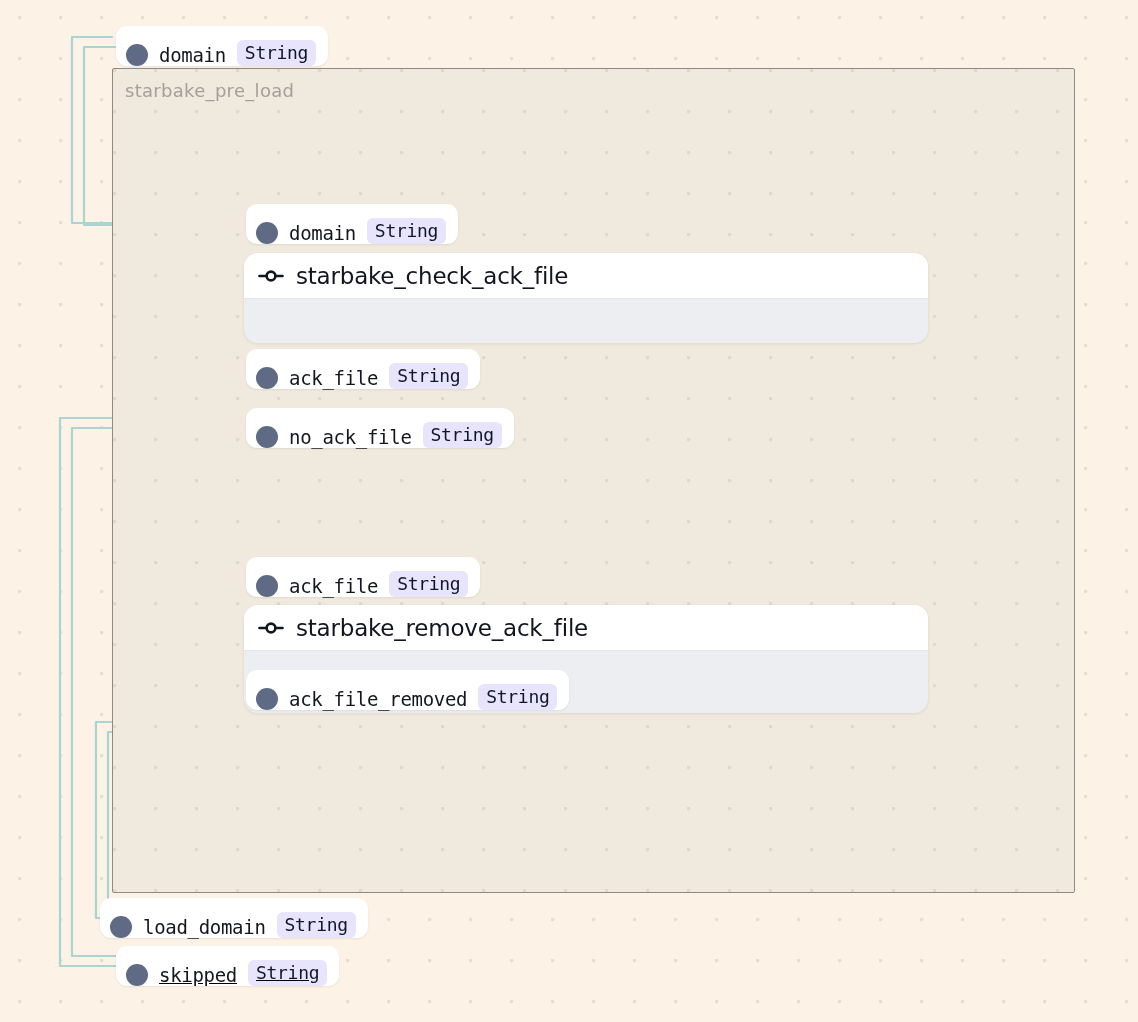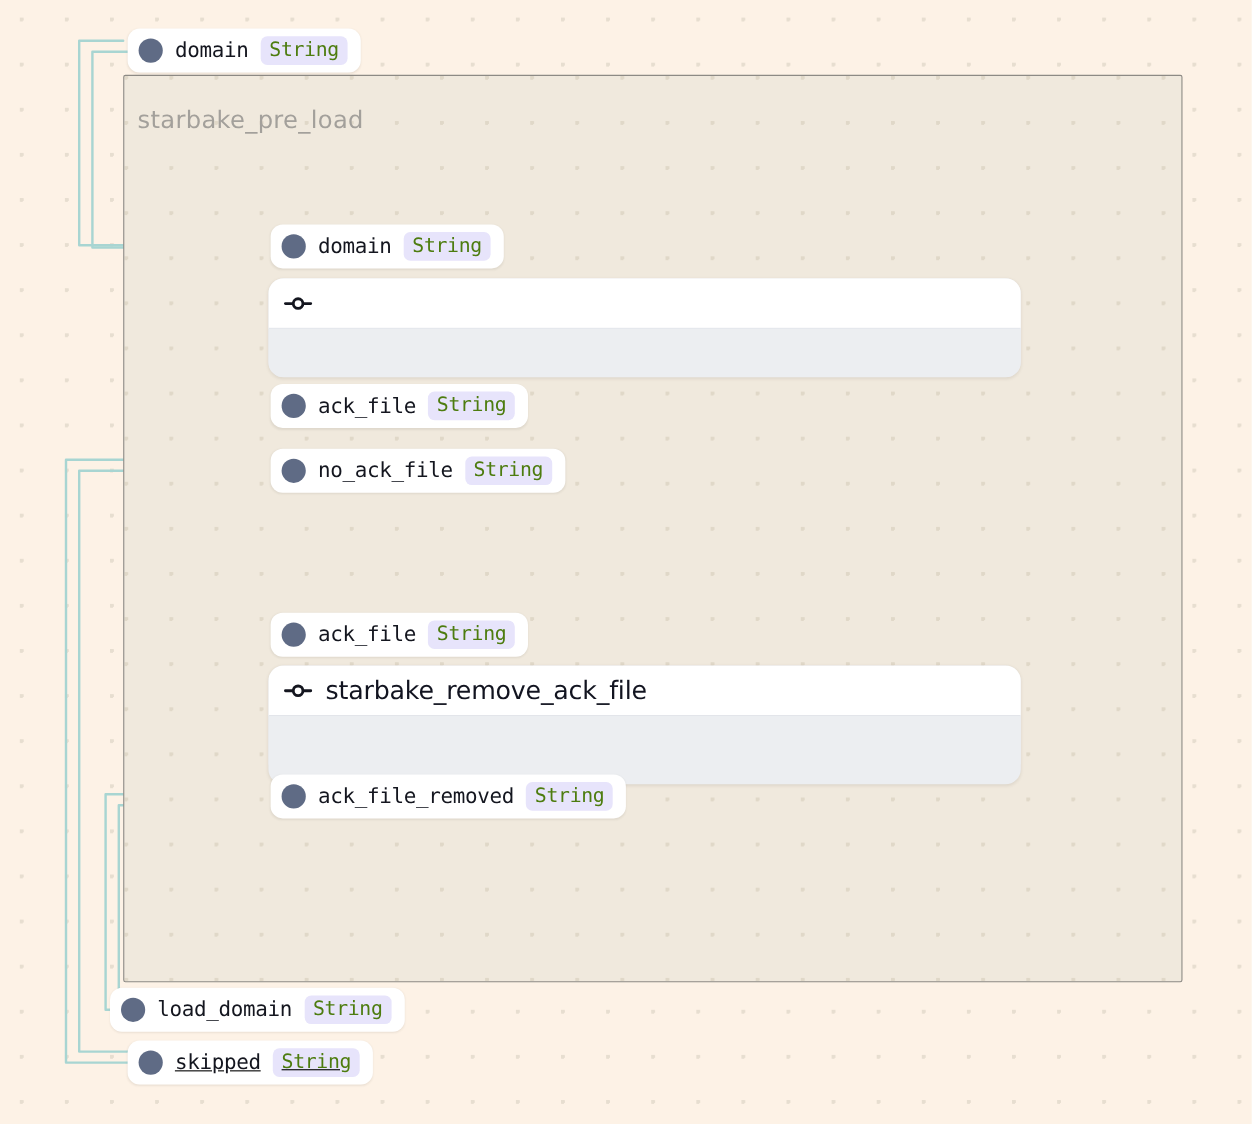--- a/index.html
+++ b/index.html
@@ -27,25 +27,24 @@
     background-color: #f0e9dd;
     background-image: radial-gradient(circle at 1.5px 1.5px, #e0d8c8 1.9px, transparent 2.1px);
     background-size: 41px 41px;
     border: 1.5px solid #8d8a85;
     border-radius: 2px;
   }
   .group-title {
     position: absolute;
     left: 12px; top: 11px;
     font-family: "DejaVu Sans", sans-serif;
-    font-size: 22px;
+    font-size: 18px;
     letter-spacing: 0.3px;
     color: #a3a09b;
     white-space: nowrap;
-    margin-top: 17px;
   }
 
   
   .node {
     position: absolute;
     border-radius: 14px;
     background: #eceef1;
     box-shadow: 0 1px 3px rgba(60,50,40,.10);
     overflow: hidden;
   }
@@ -66,21 +65,21 @@
     letter-spacing: -0.2px;
   }
   .node-body { height: 44px; background: #eceef1; }
 
   .node-icon { flex: 0 0 auto; display: block; }
 
   
   .port {
     position: absolute;
     display: flex;
-    align-items: center;
+    align-items: flex-end;
     height: 40px;
     padding: 0 12px 0 10px;
     gap: 11px;
     background: #ffffff;
     border-radius: 11px;
     box-shadow: 0 1px 2px rgba(60,50,40,.09);
     white-space: nowrap;
   }
   .port-dot {
     width: 22px; height: 22px;
@@ -90,21 +89,21 @@
   }
   .port-name {
     font-family: "DejaVu Sans Mono", monospace;
     font-size: 19px;
     color: #14161f;
     letter-spacing: -0.3px;
   }
   .port-type {
     font-family: "DejaVu Sans Mono", monospace;
     font-size: 18px;
-    color: #4d7c0f;
+    color: #0f172a;
     background: #e7e4fb;
     border-radius: 6px;
     padding: 2px 8px 3px;
     letter-spacing: -0.3px;
   }
 </style>
 </head>
 <body>
 
 <div id="canvas">
@@ -145,20 +144,21 @@
     <span class="port-type">String</span>
   </div>
 
   <div class="node" style="left:244px; top:253px; width:684px; height:90px;">
     <div class="node-header">
       <svg class="node-icon" width="26" height="22" viewBox="0 0 26 22">
         <line x1="1.5" y1="11" x2="7.5" y2="11" stroke="#14161f" stroke-width="2.6" stroke-linecap="round"></line>
         <line x1="18.5" y1="11" x2="24.5" y2="11" stroke="#14161f" stroke-width="2.6" stroke-linecap="round"></line>
         <circle cx="13" cy="11" r="4.4" fill="none" stroke="#14161f" stroke-width="2.6"></circle>
       </svg>
+      <span class="node-title">starbake_check_ack_file</span>
     </div>
     <div class="node-body"></div>
   </div>
 
   <div class="port" style="left:246px; top:349px;">
     <span class="port-dot"></span>
     <span class="port-name">ack_file</span>
     <span class="port-type">String</span>
   </div>
 
@@ -179,21 +179,21 @@
       <svg class="node-icon" width="26" height="22" viewBox="0 0 26 22">
         <line x1="1.5" y1="11" x2="7.5" y2="11" stroke="#14161f" stroke-width="2.6" stroke-linecap="round"></line>
         <line x1="18.5" y1="11" x2="24.5" y2="11" stroke="#14161f" stroke-width="2.6" stroke-linecap="round"></line>
         <circle cx="13" cy="11" r="4.4" fill="none" stroke="#14161f" stroke-width="2.6"></circle>
       </svg>
       <span class="node-title">starbake_remove_ack_file</span>
     </div>
     <div class="node-body"></div>
   </div>
 
-  <div class="port" style="left:246px; top:704px;">
+  <div class="port" style="left:246px; top:670px;">
     <span class="port-dot"></span>
     <span class="port-name">ack_file_removed</span>
     <span class="port-type">String</span>
   </div>
 
   <div class="port" style="left:100px; top:898px;">
     <span class="port-dot"></span>
     <span class="port-name">load_domain</span>
     <span class="port-type">String</span>
   </div>

